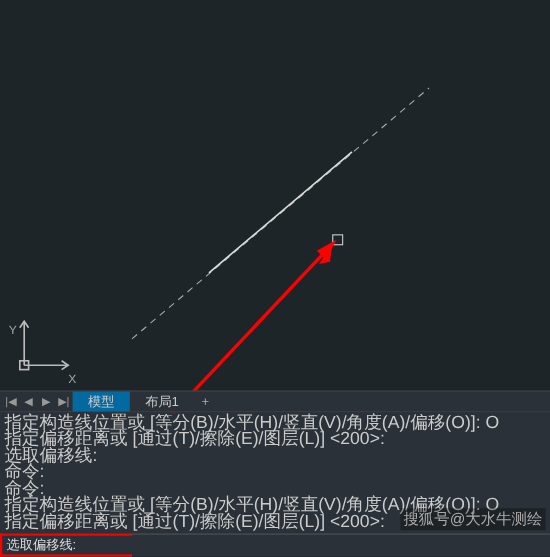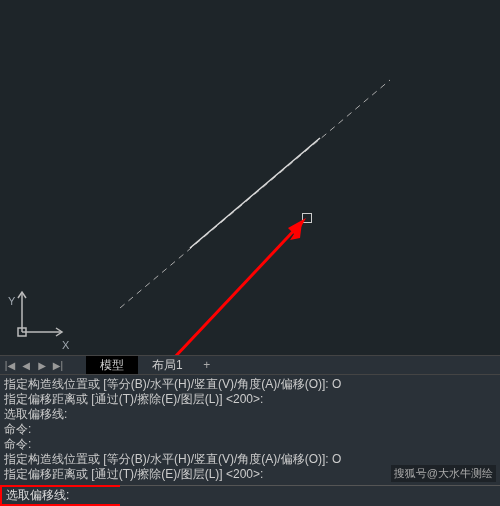--- a/index.html
+++ b/index.html
@@ -61,39 +61,38 @@
     .tab {
       padding: 2px 14px;
       color: #ccc;
       font-size: 12px;
       cursor: pointer;
       height: 100%;
       display: flex;
       align-items: center;
     }
     .tab.active {
-      background: #000000;
-      margin-left: 20px;
+      background: #0369a1;
     }
     .add-tab {
       width: 20px;
       text-align: center;
       color: #aaa;
       cursor: pointer;
     }
     .command-history {
       position: absolute;
       top: 375px;
       left: 0;
       width: 500px;
       height: 110px;
       background: #2a3138;
       padding: 2px 4px;
       color: #ccc;
-      font-size: 12px;
+      font-size: 16px;
       line-height: 15px;
       overflow: hidden;
     }
     .command-input-bar {
       position: absolute;
       top: 485px;
       left: 0;
       width: 500px;
       height: 21px;
       background: #2a3138;
@@ -114,21 +113,21 @@
       width: 380px;
       height: 21px;
       background: #2a3138;
       border-top: 1px solid #555;
     }
     .watermark {
       position: absolute;
       right: 4px;
       bottom: 24px;
       color: #aaa;
-      font-size: 11px;
+      font-size: 14px;
       background: rgba(0,0,0,0.3);
       padding: 1px 3px;
     }
     .red-arrow {
       position: absolute;
       pointer-events: none;
     }
     .cursor-box {
       position: absolute;
       width: 10px;

